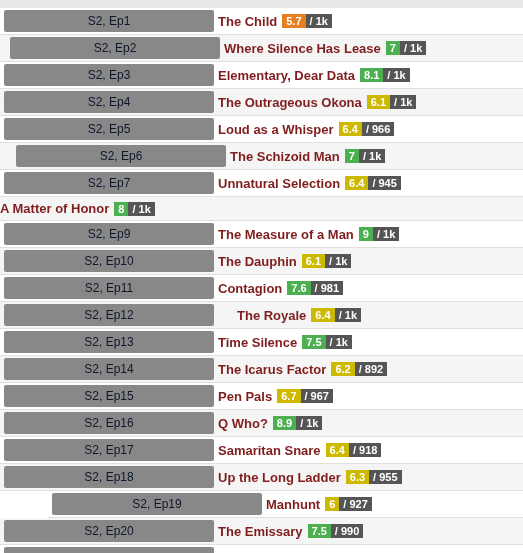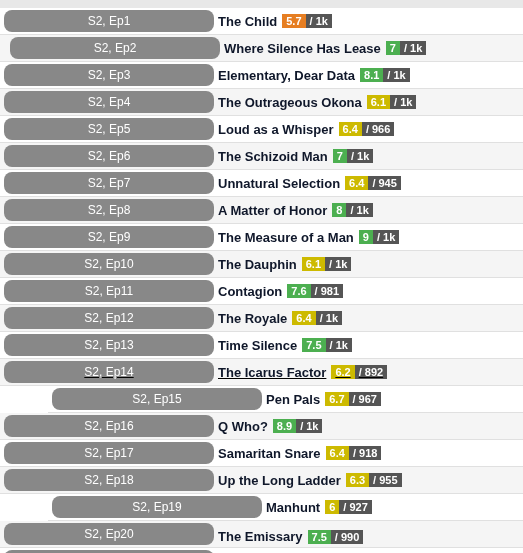--- a/index.html
+++ b/index.html
@@ -25,29 +25,29 @@
     .episode-row:nth-child(even) {
       background: #f5f5f5;
     }
     .episode-row:nth-child(odd) {
       background: #ffffff;
     }
     .ep-code {
       width: 210px;
       min-width: 210px;
       background: #888;
-      color: #ffffff;
+      color: #0f172a;
       text-align: center;
       padding: 4px 0;
       font-size: 12px;
       margin: 2px 4px 2px 4px;
-      border-radius: 8px;
+      border-radius: 2px;
     }
     .ep-title {
-      color: #0f172a;
+      color: #7f1d1d;
       font-weight: bold;
       font-size: 13px;
       margin-right: 5px;
     }
     .rating-badge {
       display: inline-flex;
       align-items: center;
       font-size: 11px;
       font-weight: bold;
       border-radius: 0;
@@ -122,42 +122,41 @@
     <div class="episode-row" style="background: rgb(255, 255, 255);">
       <div class="ep-code">S2, Ep5</div>
       <div class="ep-info">
         <span class="ep-title">Loud as a Whisper</span>
         <span class="rating-badge">
           <span class="rating-score yellow">6.4</span>
           <span class="rating-votes">/ 966</span>
         </span>
       </div>
     </div>
-    <div class="episode-row" style="background: rgb(245, 245, 245);">
+    <div class="episode-row" style="background: rgb(245, 245, 245); padding-left: 12px;">
       <div class="ep-code">S2, Ep6</div>
       <div class="ep-info">
         <span class="ep-title">The Schizoid Man</span>
         <span class="rating-badge">
           <span class="rating-score green">7</span>
           <span class="rating-votes">/ 1k</span>
         </span>
       </div>
     </div>
     <div class="episode-row" style="background: rgb(255, 255, 255);">
       <div class="ep-code">S2, Ep7</div>
       <div class="ep-info">
         <span class="ep-title">Unnatural Selection</span>
         <span class="rating-badge">
           <span class="rating-score yellow">6.4</span>
           <span class="rating-votes">/ 945</span>
         </span>
       </div>
     </div>
     <div class="episode-row" style="background: rgb(245, 245, 245);">
-      <div class="ep-code">S2, Ep8</div>
       <div class="ep-info">
         <span class="ep-title">A Matter of Honor</span>
         <span class="rating-badge">
           <span class="rating-score green">8</span>
           <span class="rating-votes">/ 1k</span>
         </span>
       </div>
     </div>
     <div class="episode-row" style="background: rgb(255, 255, 255);">
       <div class="ep-code">S2, Ep9</div>
@@ -182,51 +181,51 @@
     <div class="episode-row" style="background: rgb(255, 255, 255);">
       <div class="ep-code">S2, Ep11</div>
       <div class="ep-info">
         <span class="ep-title">Contagion</span>
         <span class="rating-badge">
           <span class="rating-score green">7.6</span>
           <span class="rating-votes">/ 981</span>
         </span>
       </div>
     </div>
-    <div class="episode-row" style="background: rgb(245, 245, 245);">
+    <div class="episode-row" style="background: rgb(245, 245, 245); gap: 19px;">
       <div class="ep-code">S2, Ep12</div>
       <div class="ep-info">
         <span class="ep-title">The Royale</span>
         <span class="rating-badge">
           <span class="rating-score yellow">6.4</span>
           <span class="rating-votes">/ 1k</span>
         </span>
       </div>
     </div>
     <div class="episode-row" style="background: rgb(255, 255, 255);">
       <div class="ep-code">S2, Ep13</div>
       <div class="ep-info">
         <span class="ep-title">Time Silence</span>
         <span class="rating-badge">
           <span class="rating-score green">7.5</span>
           <span class="rating-votes">/ 1k</span>
         </span>
       </div>
     </div>
-    <div class="episode-row" style="background: rgb(245, 245, 245); text-decoration: underline;">
+    <div class="episode-row" style="background: rgb(245, 245, 245);">
       <div class="ep-code">S2, Ep14</div>
       <div class="ep-info">
         <span class="ep-title">The Icarus Factor</span>
         <span class="rating-badge">
           <span class="rating-score yellow">6.2</span>
           <span class="rating-votes">/ 892</span>
         </span>
       </div>
     </div>
-    <div class="episode-row" style="background: rgb(255, 255, 255); margin-left: 48px;">
+    <div class="episode-row" style="background: rgb(255, 255, 255);">
       <div class="ep-code">S2, Ep15</div>
       <div class="ep-info">
         <span class="ep-title">Pen Pals</span>
         <span class="rating-badge">
           <span class="rating-score yellow">6.7</span>
           <span class="rating-votes">/ 967</span>
         </span>
       </div>
     </div>
     <div class="episode-row" style="background: rgb(245, 245, 245);">
@@ -262,21 +261,21 @@
     <div class="episode-row" style="background: rgb(255, 255, 255); margin-left: 48px;">
       <div class="ep-code">S2, Ep19</div>
       <div class="ep-info">
         <span class="ep-title">Manhunt</span>
         <span class="rating-badge">
           <span class="rating-score yellow">6</span>
           <span class="rating-votes">/ 927</span>
         </span>
       </div>
     </div>
-    <div class="episode-row" style="background: rgb(245, 245, 245); align-items: flex-end;">
+    <div class="episode-row" style="background: rgb(245, 245, 245);">
       <div class="ep-code">S2, Ep20</div>
       <div class="ep-info">
         <span class="ep-title">The Emissary</span>
         <span class="rating-badge">
           <span class="rating-score green">7.5</span>
           <span class="rating-votes">/ 990</span>
         </span>
       </div>
     </div>
     <div class="episode-row" style="background: rgb(255, 255, 255);">

